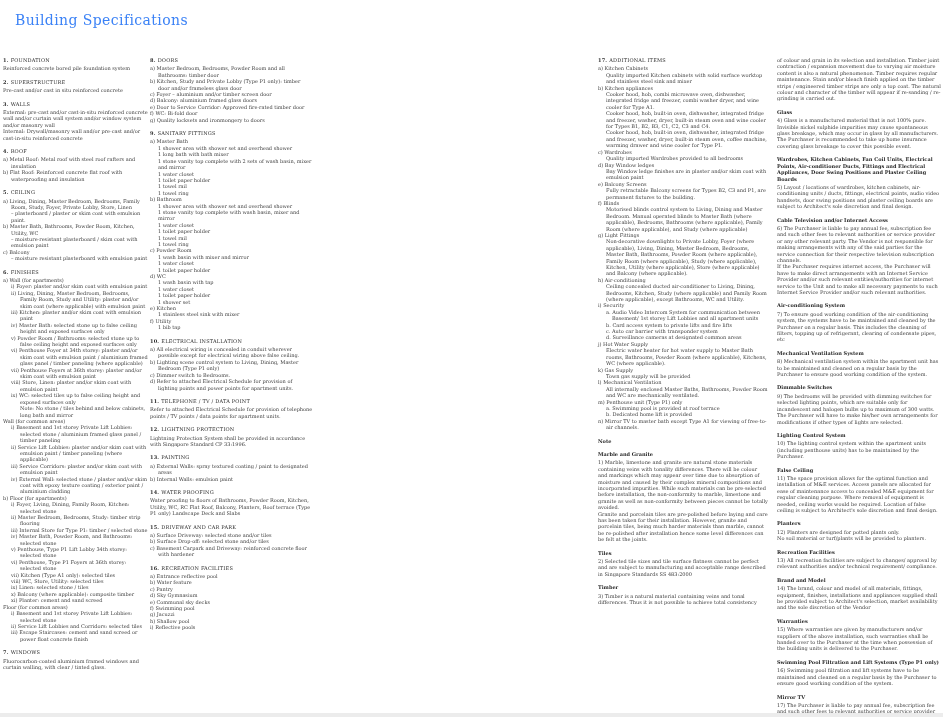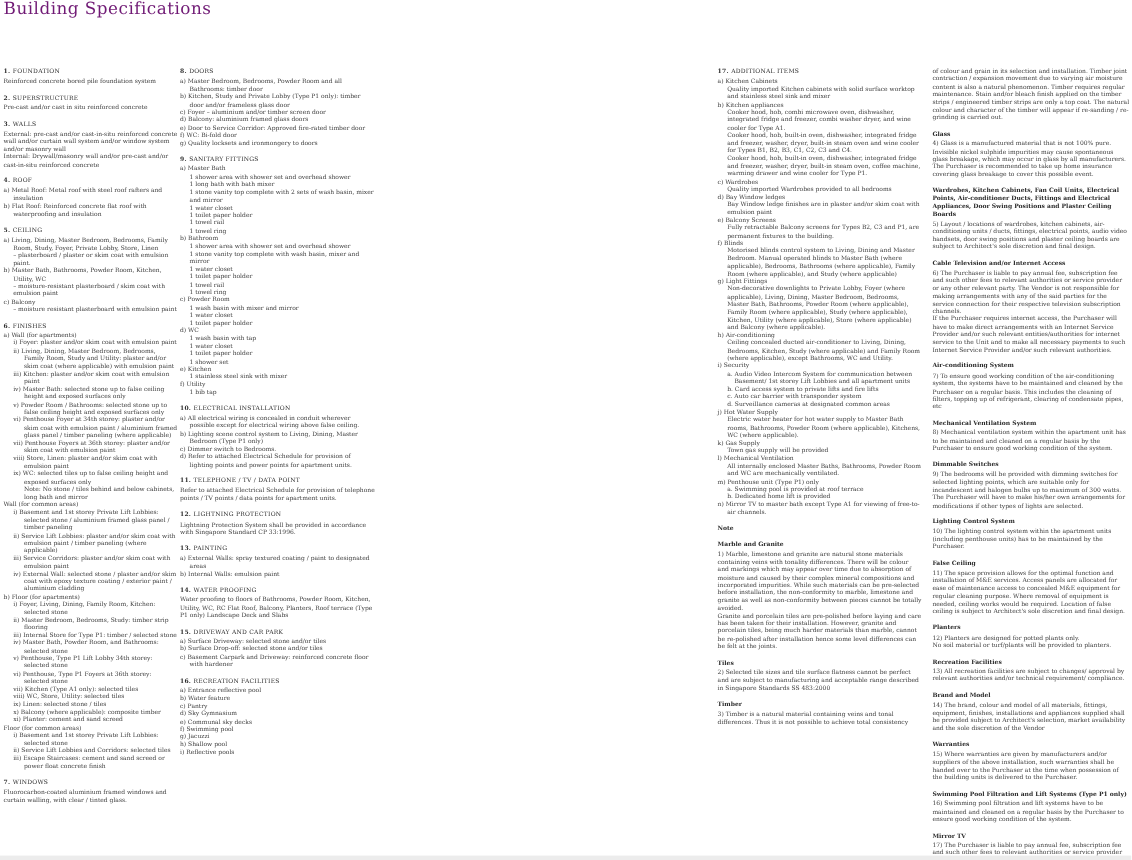--- a/index.html
+++ b/index.html
@@ -1,23 +1,23 @@
 <!DOCTYPE html>
 <html><head>
 <meta charset="utf-8">
 <style>
   html,body{margin:0;padding:0;background:#ffffff;}
   .page{
     position:relative;width:943px;height:717px;background:#ffffff;
     font-family:"DejaVu Serif", serif;color:#3d3d3d;overflow:hidden;
   }
   .title{
-    position:absolute;left:3px;top:0px;margin:0;
+    position:absolute;left:3px;top:0px;margin:12px;
     font-family:"DejaVu Serif", serif;font-weight:400;
-    font-size:14px;letter-spacing:0.4px;color:#701a75;
+    font-size:14px;letter-spacing:0.4px;color:#3b82f6;
   }
   .col{position:absolute;top:57px;font-size:5px;line-height:6.4px;}
   .col1{left:3px;width:145px;}
   .col2{left:150px;width:163px;}
   .col3{left:598px;width:170px;}
   .col4{left:777px;width:164px;}
   .section{margin:0 0 7px 0;}
   .sec-head{margin:0 0 2px 0;color:#2e2e2e;letter-spacing:0.2px;}
   .sec-num{font-weight:700;margin-right:2px;}
   .sec-head.bold{font-weight:700;color:#2b2b2b;letter-spacing:0;}

